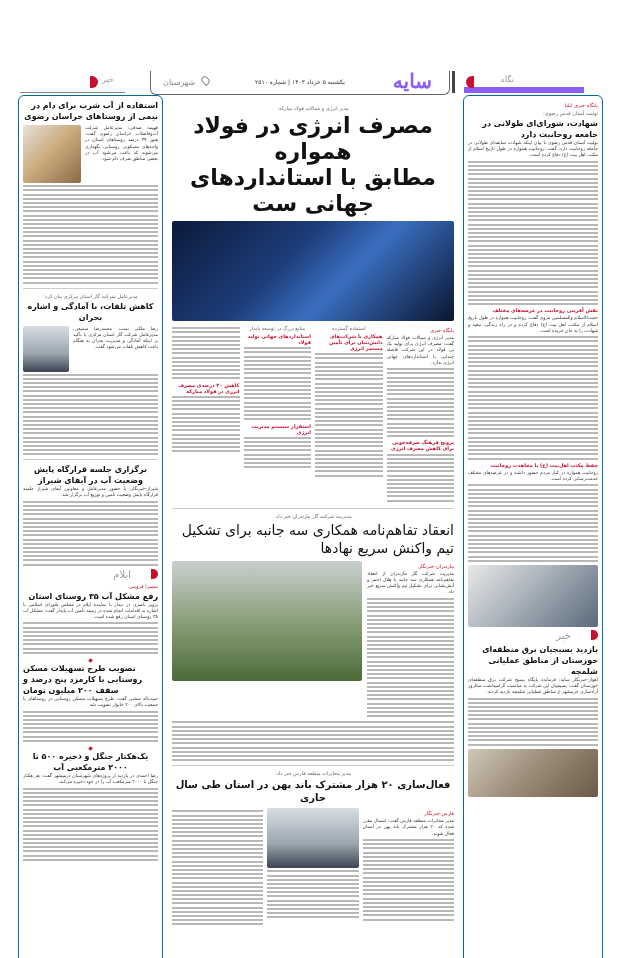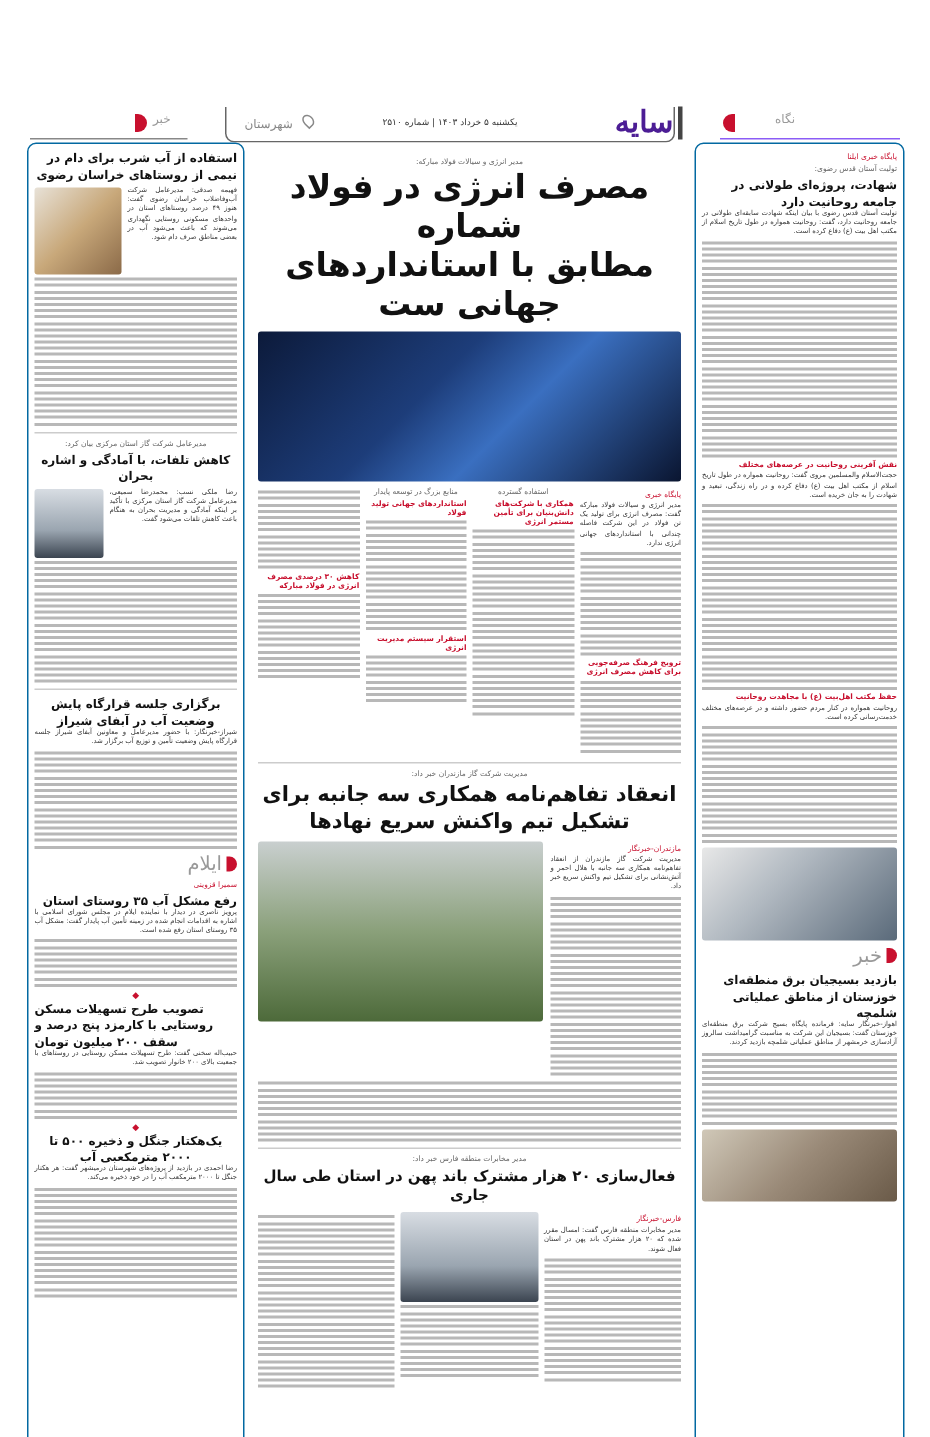--- a/index.html
+++ b/index.html
@@ -5,38 +5,38 @@
   * { box-sizing: border-box; margin: 0; padding: 0; }
   html, body { width: 620px; height: 958px; background: #ffffff; overflow: hidden; }
   body { font-family: "DejaVu Sans", sans-serif; color: #222; direction: rtl; position: relative; }
 
   .page { position: absolute; left: 0; top: 0; width: 620px; height: 958px; margin-top: 33px; }
 
   
   .header { position: absolute; top: 38px; left: 20px; right: 20px; height: 26px; }
   .hdr-left-tab { position: absolute; left: 0; top: 2px; width: 105px; height: 20px; border-bottom: 1px solid #888; }
   .hdr-center { position: absolute; left: 130px; right: 150px; top: 0; height: 24px; border: 1px solid #666; border-top: none; border-radius: 0 0 6px 6px; padding-left: 24px; }
-  .hdr-right-tab { position: absolute; right: 0; top: 2px; width: 120px; height: 20px; border-bottom: 1px solid #8b5cf6; text-align: center; }
+  .hdr-right-tab { position: absolute; right: 16px; top: 2px; width: 120px; height: 20px; border-bottom: 6px solid #8b5cf6; text-align: center; }
   .tab-label { position: absolute; top: 2px; font-size: 8px; color: #999; }
   .red-tag { position: absolute; top: 3px; width: 8px; height: 12px; background: #c8102e; border-radius: 0 6px 6px 0; }
-  .logo { position: absolute; right: 0; top: -2px; font-family: "DejaVu Serif", serif; font-size: 20px; font-weight: bold; color: #4c1d95; }
+  .logo { position: absolute; right: 17px; top: -2px; font-family: "DejaVu Serif", serif; font-size: 20px; font-weight: bold; color: #8b5cf6; }
   .hdr-date { position: absolute; left: 50%; transform: translateX(-50%); top: 7px; font-size: 6px; color: #333; white-space: nowrap; }
   .hdr-section { position: absolute; left: 12px; top: 5px; font-size: 8px; color: #888; }
   .pin-icon { display: inline-block; width: 7px; height: 9px; border: 1px solid #888; border-radius: 50% 50% 50% 0; transform: rotate(-45deg); margin-left: 4px; }
   .divider-bar { position: absolute; top: 0; width: 3px; height: 22px; background: #444; }
 
   
   .col { position: absolute; top: 62px; bottom: 10px; border: 1px solid #0369a1; border-radius: 6px; padding: 4px; overflow: hidden; }
   .col-left { left: 18px; width: 145px; }
   .col-mid { left: 168px; width: 290px; border: none; }
   .col-right { left: 463px; width: 140px; }
 
   .kicker { font-size: 5px; color: #666; text-align: center; margin-bottom: 2px; }
   .headline-xl { font-size: 22px; font-weight: bold; text-align: center; line-height: 26px; color: #111; }
-  .headline-lg { font-size: 14px; font-weight: bold; text-align: center; line-height: 18px; color: #111; }
+  .headline-lg { font-size: 14px; font-weight: normal; text-align: right; line-height: 18px; color: #111; }
   .headline-md { font-size: 10px; font-weight: bold; text-align: center; line-height: 13px; color: #111; }
   .headline-sm { font-size: 8px; font-weight: bold; line-height: 11px; color: #111; }
   .byline { font-size: 5px; color: #c8102e; margin: 2px 0; }
   .body-text { font-size: 4.6px; line-height: 6.2px; color: #333; text-align: justify; }
   .subhead-red { font-size: 5px; color: #c8102e; font-weight: bold; margin: 2px 0; }
   .sep { height: 1px; background: #ccc; margin: 4px 0; }
   .ornament { text-align: center; color: #c8102e; font-size: 6px; }
 
   .photo { background: #6b6b6b; border-radius: 2px; position: relative; overflow: hidden; }
   .photo-studio { background: linear-gradient(135deg, #0c1a3a 0%, #1d3d7a 40%, #3a6fc0 60%, #0a1530 100%); }
@@ -47,21 +47,21 @@
   .photo-crowd { background: linear-gradient(135deg, #d0c8b8 0%, #9a8a78 50%, #6a5a48 100%); }
 
   .cols4 { display: flex; flex-direction: row; gap: 4px; }
   .cols4 > div { flex: 1; }
   .cols3 { display: flex; flex-direction: row; gap: 4px; }
   .cols3 > div { flex: 1; }
 
   .filler { display: block; }
   .filler span { display: block; height: 2px; background: #9a9a9a; margin: 2.2px 0; opacity: .7; }
 
-  .section-tab { display: flex; align-items: center; gap: 3px; font-size: 13px; color: #999; margin: 3px 0; }
+  .section-tab { display: flex; align-items: center; gap: 20px; font-size: 10px; color: #999; margin: 3px 0; }
   .section-tab .tag { width: 7px; height: 10px; background: #c8102e; border-radius: 0 5px 5px 0; }
 </style>
 </head>
 <body>
 
 <div class="page">
 
   <div class="header">
     <div class="hdr-left-tab">
       <span class="red-tag" style="left:70px;"></span>
@@ -78,21 +78,21 @@
     </div>
     <div class="hdr-right-tab">
       <span class="red-tag" style="right:110px;border-radius:6px 0 0 6px;"></span>
       <span class="tab-label" style="right:70px;">نگاه</span>
     </div>
   </div>
 
   <div class="col col-right">
     <div class="byline">پایگاه خبری ایلنا</div>
     <div class="kicker" style="text-align:right;">تولیت آستان قدس رضوی:</div>
-    <div class="headline-sm">شهادت، پروژه‌ای طولانی در جامعه روحانیت دارد</div>
+    <div class="headline-sm">شهادت، شورای‌ای طولانی در جامعه روحانیت دارد</div>
     <div class="body-text">تولیت آستان قدس رضوی با بیان اینکه شهادت سابقه‌ای طولانی در جامعه روحانیت دارد، گفت: روحانیت همواره در طول تاریخ اسلام از مکتب اهل بیت (ع) دفاع کرده است.</div>
     <div class="filler">
       <span></span>
         <span></span>
         <span></span>
         <span></span>
         <span></span>
         <span></span>
         <span></span>
         <span></span>
@@ -200,21 +200,21 @@
         <span></span>
         <span></span>
       <span></span>
         <span></span>
     </div>
     <div class="photo photo-crowd" style="height:48px;margin-top:3px;"></div>
   </div>
 
   <div class="col col-mid">
     <div class="kicker" style="margin-top:6px;">مدیر انرژی و سیالات فولاد مبارکه:</div>
-    <div class="headline-xl">مصرف انرژی در فولاد شماره</div>
+    <div class="headline-xl">مصرف انرژی در فولاد همواره</div>
     <div class="headline-xl">مطابق با استانداردهای جهانی ست</div>
     <div class="photo photo-studio" style="height:100px;margin-top:4px;"></div>
     <div class="cols4" style="margin-top:4px;">
       <div>
         <div class="byline">پایگاه خبری</div>
         <div class="body-text">مدیر انرژی و سیالات فولاد مبارکه گفت: مصرف انرژی برای تولید یک تن فولاد در این شرکت فاصله چندانی با استانداردهای جهانی انرژی ندارد.</div>
         <div class="filler">
           <span></span>
             <span></span>
             <span></span>

